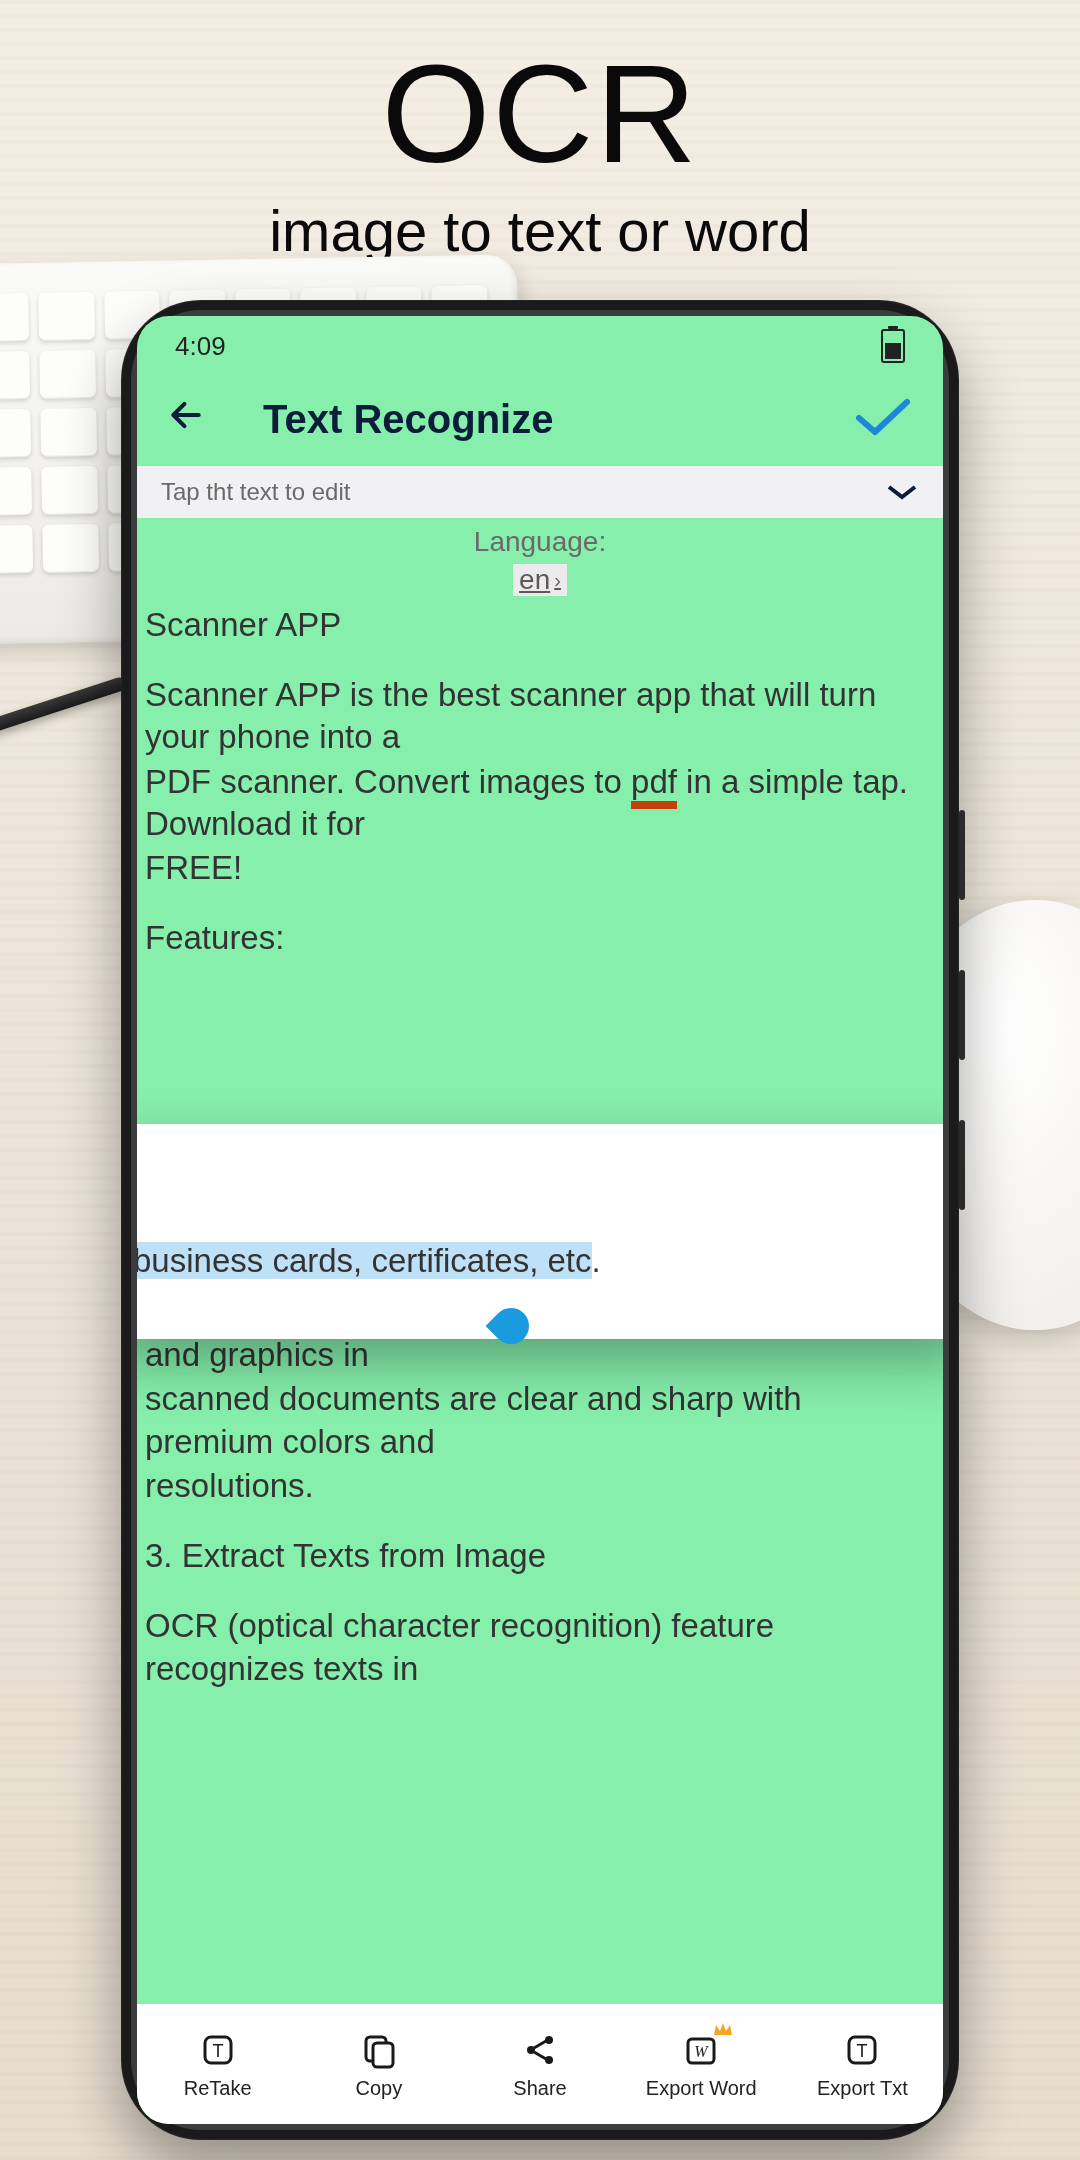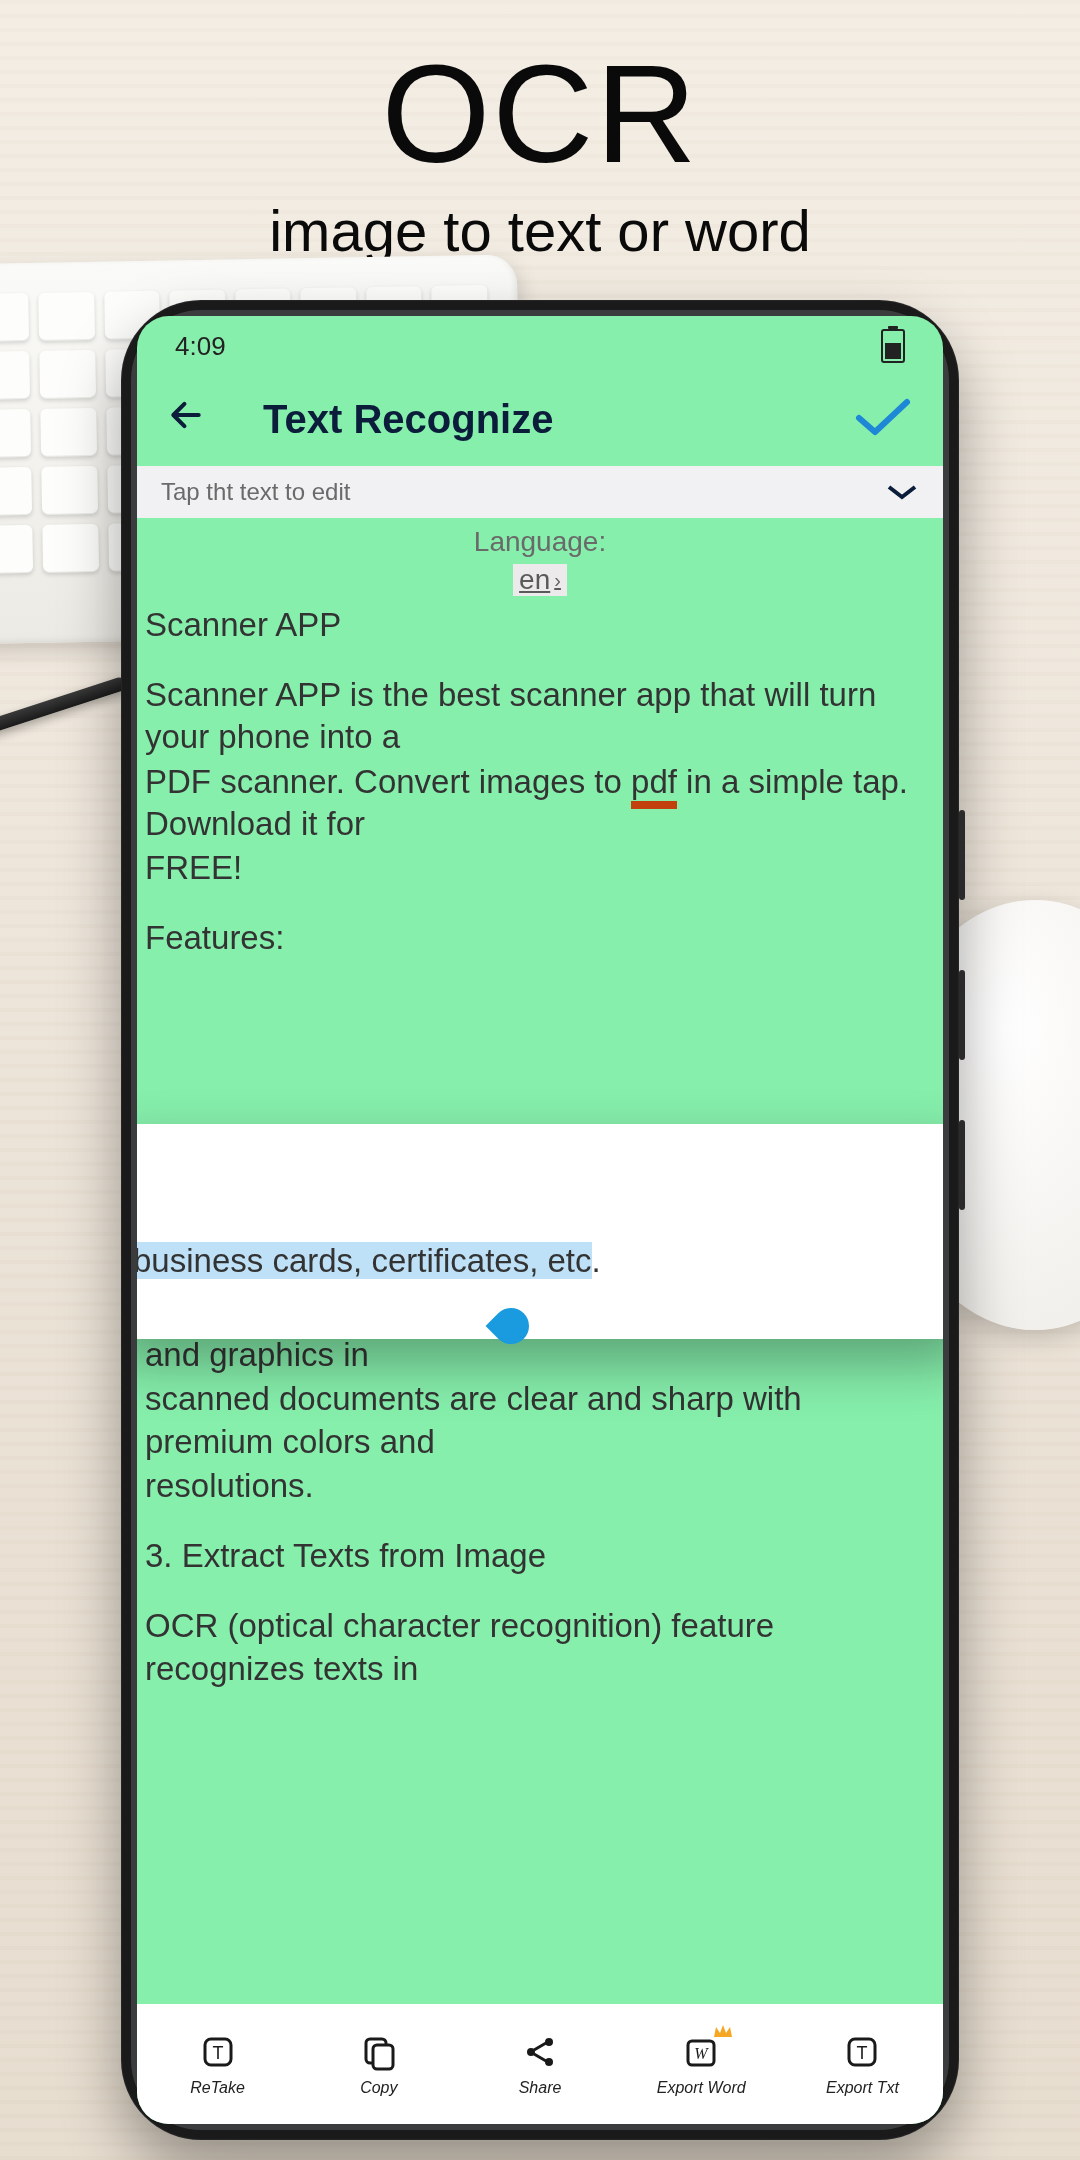--- a/index.html
+++ b/index.html
@@ -154,21 +154,21 @@
   left:386px; top:184px;
 }
 
 
 .actions {
   position:absolute; left:0; right:0; bottom:0;
   height:120px; background:#fff;
   display:flex;
 }
 .action { flex:1; display:flex; flex-direction:column; align-items:center; justify-content:center; gap:6px; }
-.action .lbl { font-size:16px; color:#222;font-style:italic; }
+.action .lbl { font-size:20px; color:#222; }
 .action .ic { width:42px; height:42px; display:flex; align-items:center; justify-content:center; position:relative; }
 .action svg { width:40px; height:40px; }
 .crown {
   position:absolute; top:-10px; right:-12px;
   width:22px; height:22px;
 }
 .crown svg { width:22px; height:22px; }
 </style>
 </head>
 <body>

